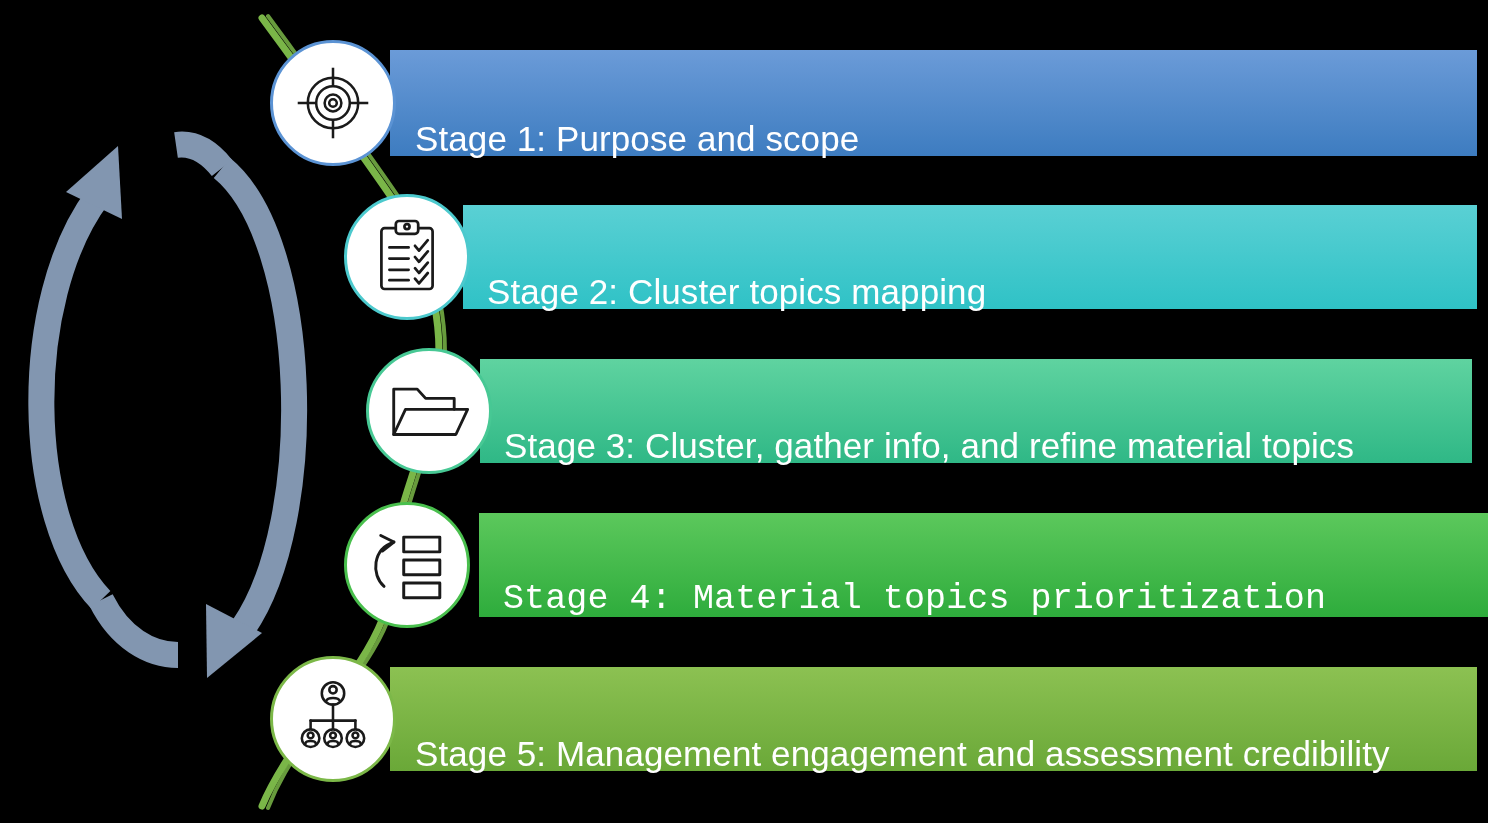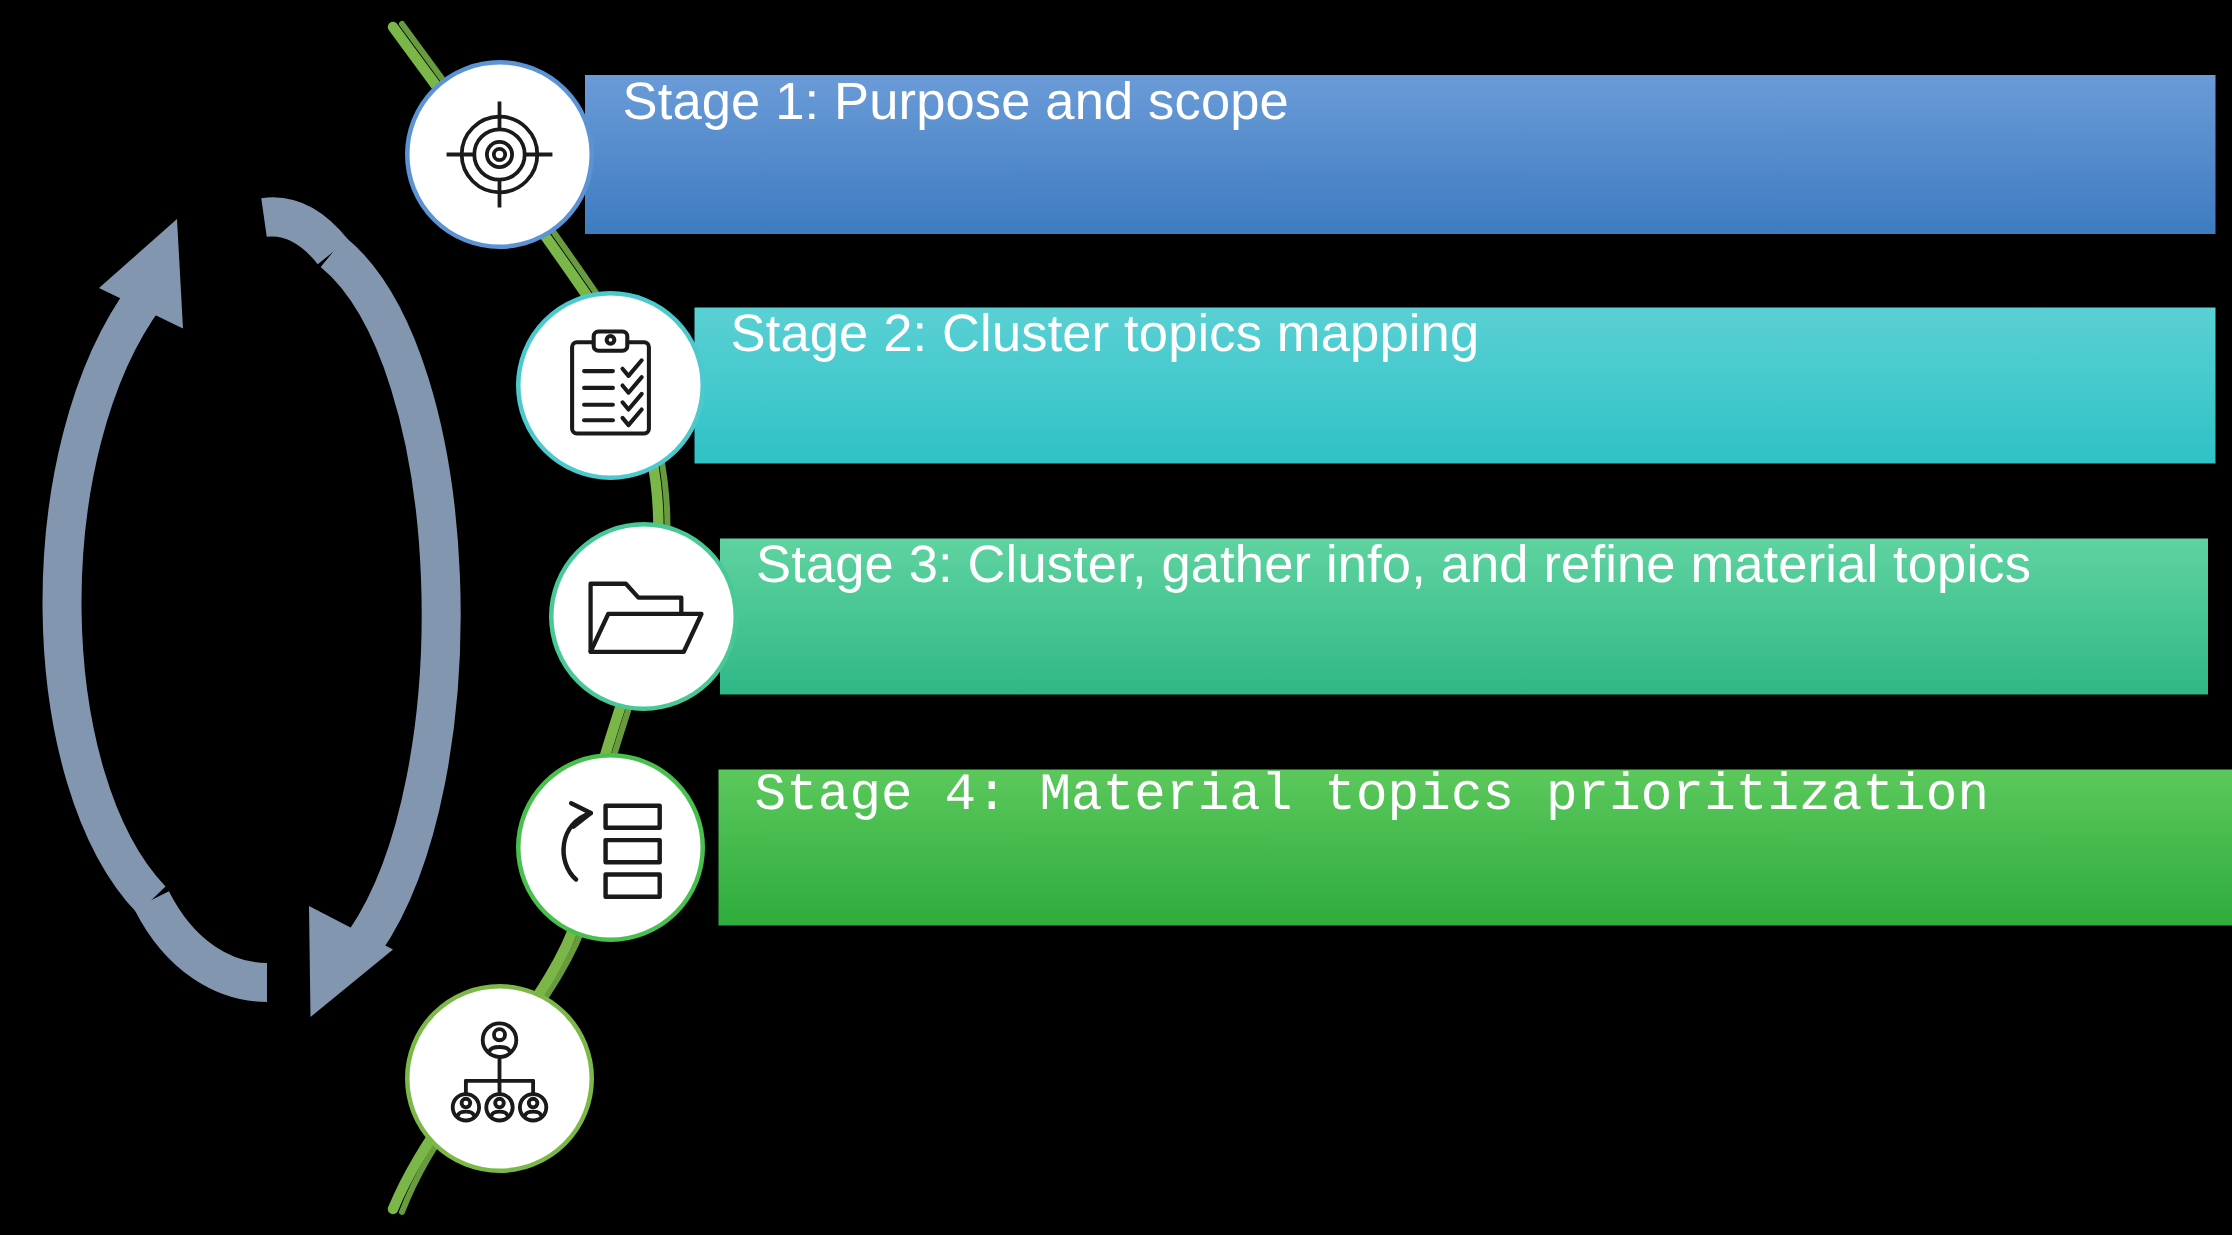--- a/index.html
+++ b/index.html
@@ -20,21 +20,21 @@
   .layer {
     position: absolute;
     left: 0; top: 0;
     width: 1488px;
     height: 823px;
   }
   
   .bar {
     position: absolute;
     display: flex;
-    align-items: flex-start;
+    align-items: flex-end;
     box-sizing: border-box;
   }
   .bar-label {
     color: #ffffff;
     font-size: 35px;
     font-weight: 400;
     letter-spacing: 0.1px;
     white-space: nowrap;
     line-height: 1;
   }
@@ -95,20 +95,23 @@
       <span class="bar-label">Stage 1: Purpose and scope</span>
     </div>
     <div class="bar" style="left: 463px; top: 205px; width: 1014px; height: 104px; background: linear-gradient(rgb(90, 208, 212), rgb(47, 194, 198)); padding-left: 24px;">
       <span class="bar-label">Stage 2: Cluster topics mapping</span>
     </div>
     <div class="bar" style="left: 480px; top: 359px; width: 992px; height: 104px; background: linear-gradient(rgb(95, 211, 160), rgb(47, 184, 134)); padding-left: 24px;">
       <span class="bar-label">Stage 3: Cluster, gather info, and refine material topics</span>
     </div>
     <div class="bar" style="left: 479px; top: 513px; width: 1014px; height: 104px; background: linear-gradient(rgb(92, 200, 92), rgb(46, 172, 60)); padding-left: 24px; font-family: Liberation Mono, monospace;">
       <span class="bar-label">Stage 4: Material topics prioritization</span>
+    </div>
+    <div class="bar" style="left: 390px; top: 667px; width: 1087px; height: 104px; background: linear-gradient(rgb(140, 193, 82), rgb(106, 168, 56)); padding-left: 25px;">
+      <span class="bar-label">Stage 5: Management engagement and assessment credibility</span>
     </div>
   </div>
 
   <div class="layer">
 
     <div class="node" style="left: 270px; top: 40px; width: 126px; height: 126px; border: 3px solid rgb(91, 147, 212);">
       <svg width="84" height="84" viewBox="0 0 100 100">
         <g fill="none" stroke="#1a1a1a" stroke-width="3">
           <circle cx="50" cy="50" r="30"></circle>
           <circle cx="50" cy="50" r="20"></circle>

